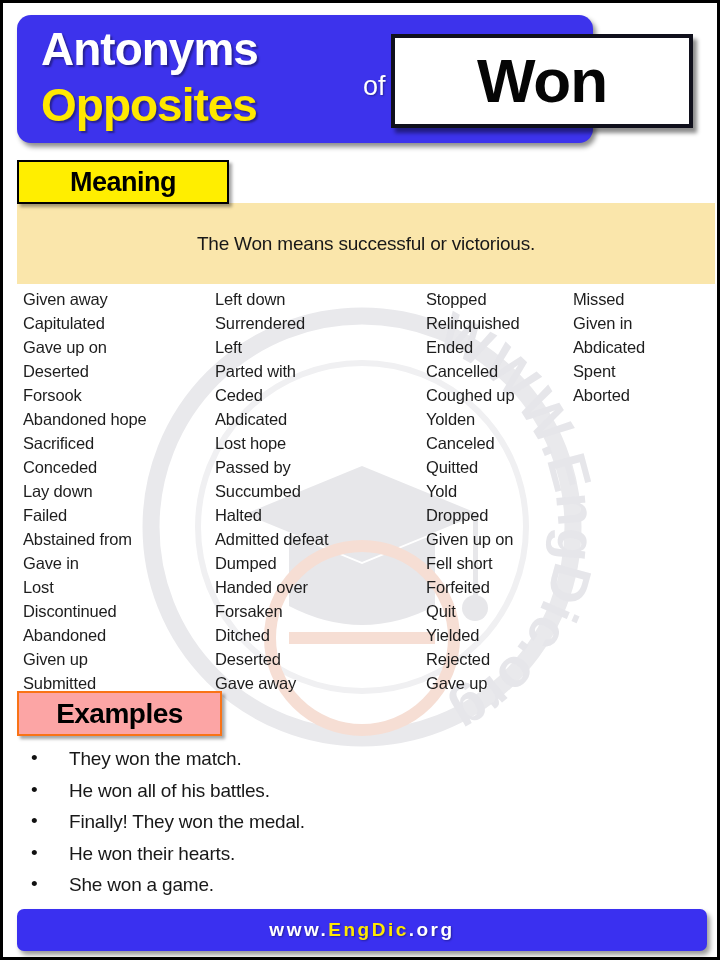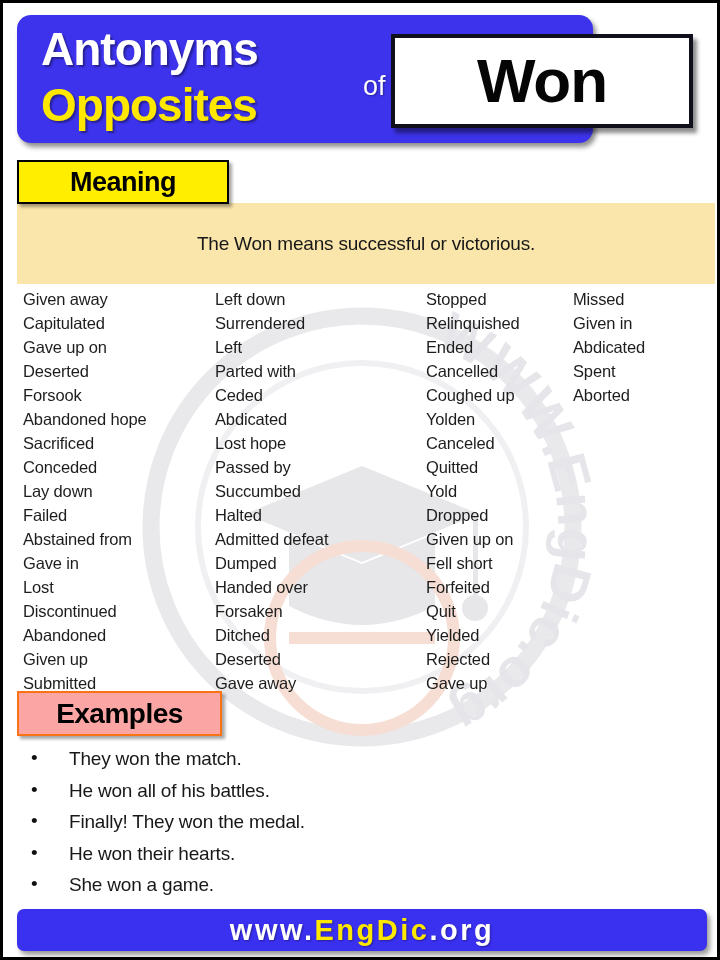--- a/index.html
+++ b/index.html
@@ -168,21 +168,21 @@
     position:absolute;
     left:14px; top:906px;
     width:690px; height:42px;
     background:#3a30f0;
     border-radius:7px;
     box-shadow:3px 4px 5px rgba(0,0,0,.40);
     display:flex; align-items:center; justify-content:center;
     z-index:2;
   }
   #footer .fw {
-    font-size:29px; font-weight:bold;
+    font-size:19px; font-weight:bold;
     letter-spacing:2.5px;
     text-shadow:1px 1px 2px rgba(0,0,0,.35);
   }
   .fw.white { color:#ffffff; }
   .fw.yellow { color:#ffe800; }
 </style>
 </head>
 <body>
 
 <div id="page">

